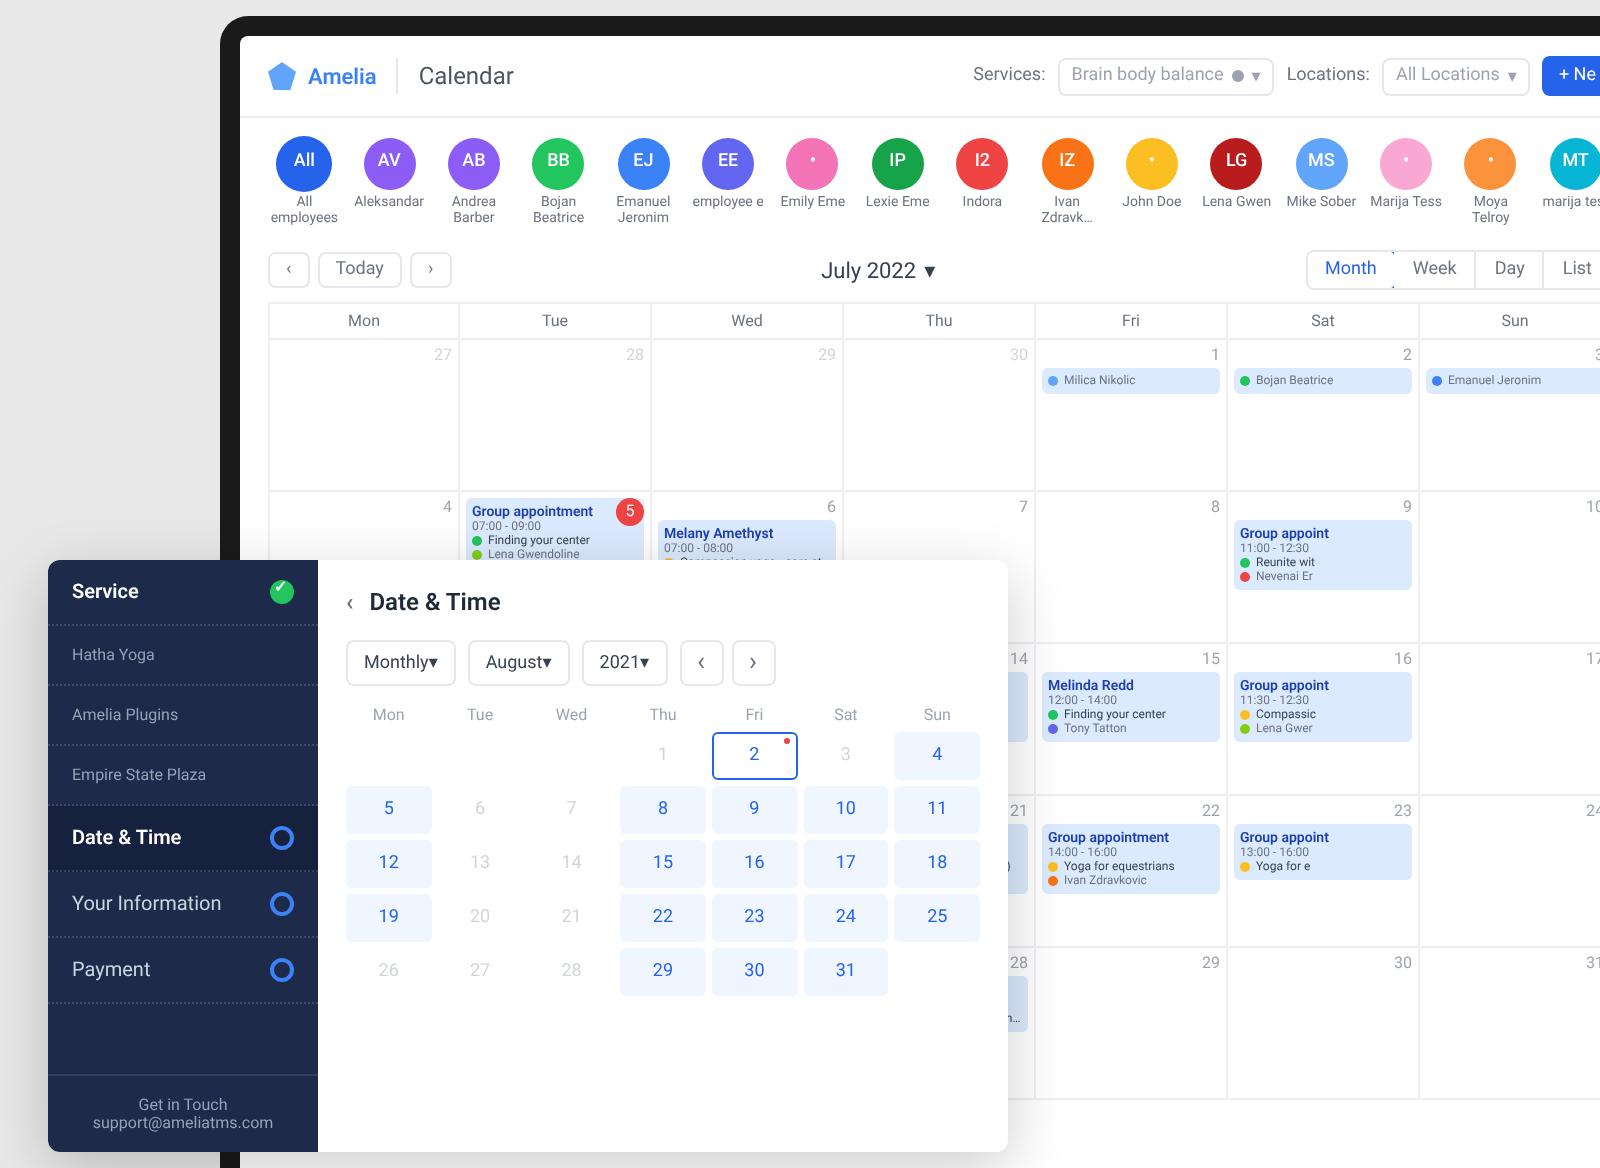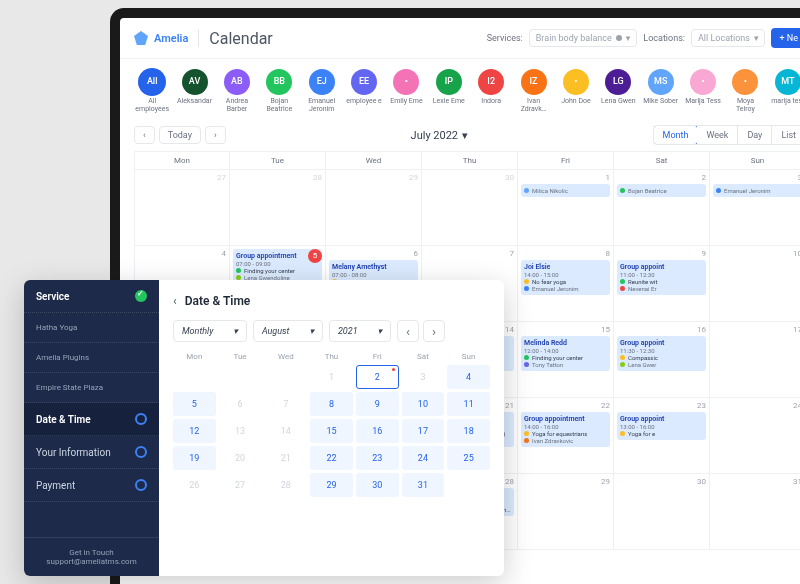--- a/index.html
+++ b/index.html
@@ -5,21 +5,21 @@
 * { margin:0; padding:0; box-sizing:border-box; font-family:-apple-system,BlinkMacSystemFont,"Segoe UI",Roboto,sans-serif; }
 body { background:#e8e8e8; width:800px; height:584px; overflow:hidden; position:relative; }
 
 .laptop { position:absolute; top:8px; left:110px; width:720px; height:576px; background:#fff; border:10px solid #1a1a1a; border-bottom:none; border-radius:14px 14px 0 0; overflow:hidden; }
 .laptop::before { content:""; position:absolute; top:-6px; left:50%; transform:translateX(-50%); width:26px; height:3px; background:#333; border-radius:2px; }
 
 .app-header { display:flex; align-items:center; padding:10px 14px; border-bottom:1px solid #eef0f3; font-size:11px; }
 .logo { display:flex; align-items:center; gap:6px; color:#3b82f6; font-weight:600; }
 .logo-mark { width:14px; height:14px; background:#60a5fa; clip-path:polygon(50% 0,100% 35%,80% 100%,20% 100%,0 35%); }
 .divider-v { width:1px; height:18px; background:#e5e7eb; margin:0 10px; }
-.section-title { color:#4b5563; font-size:16px; }
+.section-title { color:#4b5563; font-size:12px; }
 .hdr-right { margin-left:auto; display:flex; align-items:center; gap:6px; font-size:9px; color:#6b7280; }
 .chip { display:flex; align-items:center; gap:4px; border:1px solid #e5e7eb; border-radius:4px; padding:3px 6px; color:#9ca3af; }
 .chip .dot { width:6px; height:6px; border-radius:50%; background:#9ca3af; }
 .new-btn { background:#2563eb; color:#fff; padding:5px 8px; border-radius:4px; font-size:9px; display:flex; align-items:center; gap:3px; }
 
 .employees { display:flex; gap:6px; padding:10px 14px 6px; overflow:hidden; }
 .emp { display:flex; flex-direction:column; align-items:center; gap:3px; width:46px; font-size:7px; color:#6b7280; text-align:center; line-height:1.1; }
 .emp .avatar { width:26px; height:26px; border-radius:50%; color:#fff; display:flex; align-items:center; justify-content:center; font-size:9px; font-weight:500; border:2px solid transparent; }
 .emp.sel .avatar { border-color:#2563eb; box-shadow:0 0 0 1px #2563eb; }
 
@@ -60,21 +60,21 @@
 .ws-item .sub { font-size:8px; color:#94a3b8; }
 .ws-circle { width:12px; height:12px; border:2px solid #3b82f6; border-radius:50%; }
 .ws-check { width:12px; height:12px; background:#22c55e; border-radius:50%; position:relative; }
 .ws-check::after { content:"✓"; color:#fff; font-size:8px; position:absolute; left:2px; top:-1px; }
 .ws-footer { margin-top:auto; text-align:center; padding:10px; font-size:8px; color:#94a3b8; border-top:1px solid rgba(255,255,255,.1); }
 
 .widget-main { flex:1; padding:14px; }
 .wm-title { display:flex; align-items:center; gap:8px; font-size:12px; font-weight:600; color:#1f2937; margin-bottom:12px; }
 .wm-title .back { color:#6b7280; cursor:pointer; }
 .wm-controls { display:flex; gap:6px; margin-bottom:10px; }
-.wm-select { border:1px solid #e5e7eb; border-radius:4px; padding:5px 8px; font-size:9px; color:#374151; background:#fff; display:flex; align-items:center; gap:20px; cursor:pointer;font-style:italic; }
+.wm-select { border:1px solid #e5e7eb; border-radius:4px; padding:5px 8px; font-size:9px; color:#374151; background:#fff; display:flex; align-items:center; gap:0; cursor:pointer; }
 .wm-nav { display:flex; gap:4px; }
 .wm-nav button { width:22px; border:1px solid #e5e7eb; background:#fff; border-radius:4px; color:#6b7280; cursor:pointer; }
 .wm-cal { }
 .wm-weekdays { display:grid; grid-template-columns:repeat(7,1fr); gap:3px; margin-bottom:4px; }
 .wm-wd { text-align:center; font-size:8px; color:#9ca3af; }
 .wm-days { display:grid; grid-template-columns:repeat(7,1fr); gap:3px; }
 .wm-day { height:24px; display:flex; align-items:center; justify-content:center; font-size:9px; border-radius:3px; cursor:pointer; }
 .wm-day.dim { color:#d1d5db; }
 .wm-day.avail { background:#eff6ff; color:#2563eb; }
 .wm-day.sel { border:1.5px solid #2563eb; color:#2563eb; }
@@ -109,21 +109,21 @@
         </div>
     </div>
   </div>
 
   <div class="employees" id="employees">
       <div class="emp sel">
         <div class="avatar" style="background:#2563eb">All</div>
         <div>All employees</div>
       </div>
       <div class="emp">
-        <div class="avatar" style="background:#14532d">AV</div>
+        <div class="avatar" style="background:#8b5cf6">AV</div>
         <div>Aleksandar</div>
       </div>
       <div class="emp">
         <div class="avatar" style="background:#8b5cf6">AB</div>
         <div>Andrea Barber</div>
       </div>
       <div class="emp">
         <div class="avatar" style="background:#22c55e">BB</div>
         <div>Bojan Beatrice</div>
       </div>
@@ -149,21 +149,21 @@
       </div>
       <div class="emp">
         <div class="avatar" style="background:#f97316">IZ</div>
         <div>Ivan Zdravk…</div>
       </div>
       <div class="emp">
         <div class="avatar" style="background:#fbbf24">•</div>
         <div>John Doe</div>
       </div>
       <div class="emp">
-        <div class="avatar" style="background:#4c1d95">LG</div>
+        <div class="avatar" style="background:#b91c1c">LG</div>
         <div>Lena Gwen</div>
       </div>
       <div class="emp">
         <div class="avatar" style="background:#60a5fa">MS</div>
         <div>Mike Sober</div>
       </div>
       <div class="emp">
         <div class="avatar" style="background:#f9a8d4">•</div>
         <div>Marija Tess</div>
       </div>
@@ -256,26 +256,20 @@
             <div class="svc"><span class="sdot" style="background:#fbbf24"></span>Compassion yoga - core st…</div>
             <div class="asg"><span class="adot" style="background:#22c55e"></span>Bojan Beatrice</div>
           </div>
           <div class="more">+2 more</div>
         </div>
         <div class="day">
           <div class="num">7</div>
         </div>
         <div class="day">
           <div class="num">8</div>
-          <div class="event">
-            <div class="title">Joi Elsie</div>
-            <div class="time">14:00 - 15:00</div>
-            <div class="svc"><span class="sdot" style="background:#fbbf24"></span>No fear yoga</div>
-            <div class="asg"><span class="adot" style="background:#3b82f6"></span>Emanuel Jeronim</div>
-          </div>
         </div>
         <div class="day">
           <div class="num">9</div>
           <div class="event">
             <div class="title">Group appoint</div>
             <div class="time">11:00 - 12:30</div>
             <div class="svc"><span class="sdot" style="background:#22c55e"></span>Reunite wit</div>
             <div class="asg"><span class="adot" style="background:#ef4444"></span>Nevenai Er</div>
           </div>
         </div>

